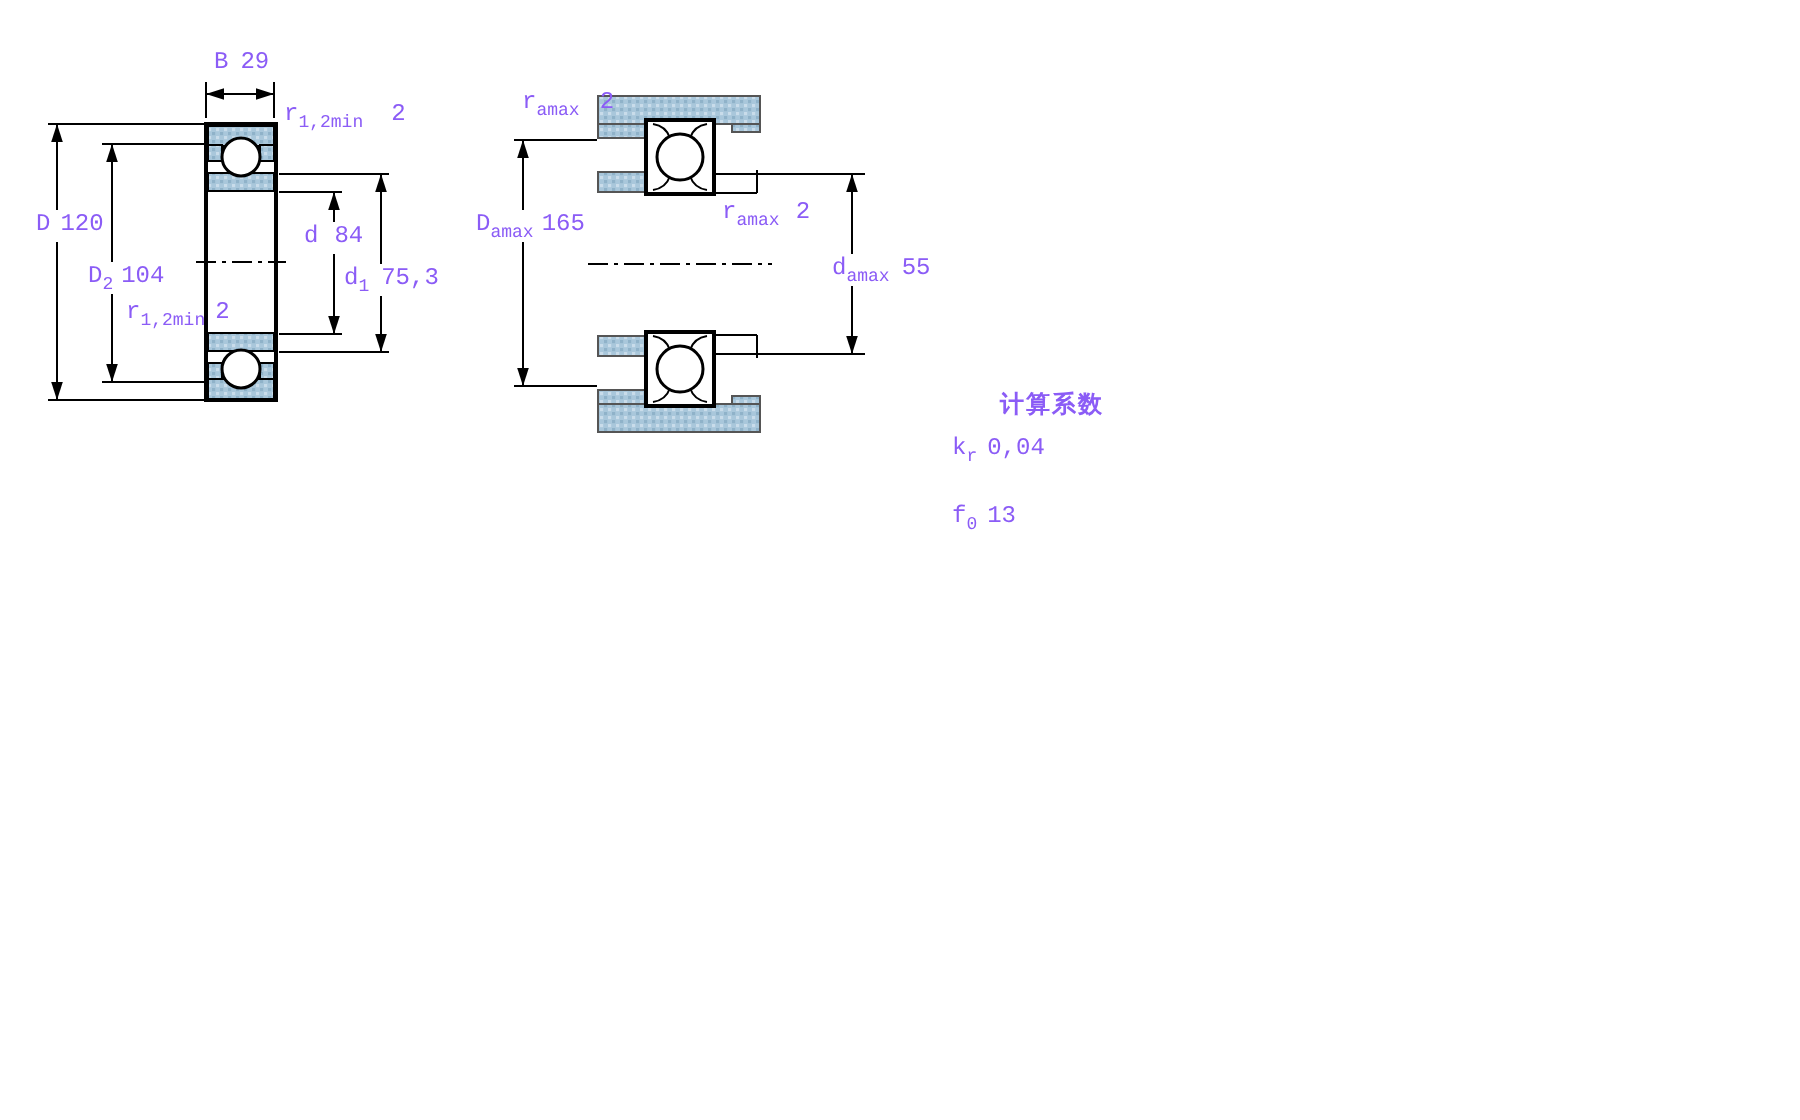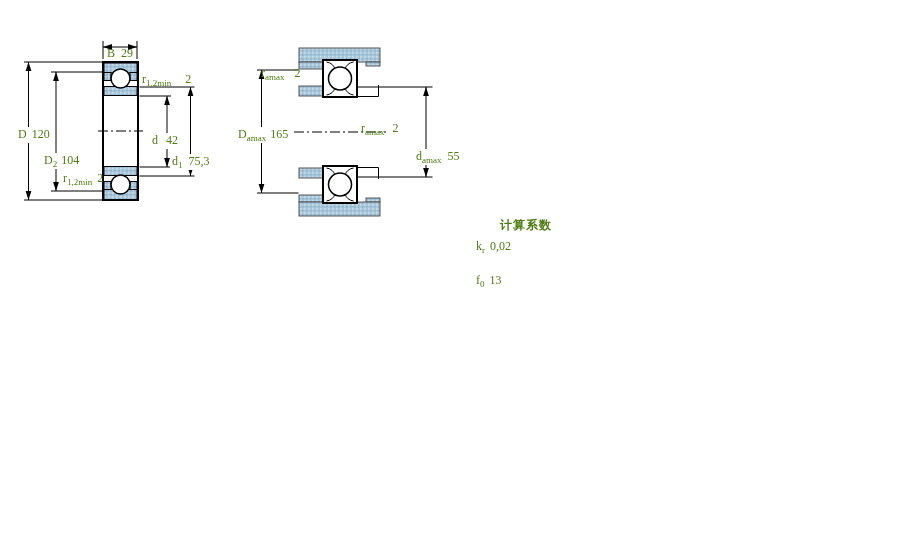--- a/index.html
+++ b/index.html
@@ -1,20 +1,20 @@
 <!DOCTYPE html>
 <html><head>
 <meta charset="utf-8">
 <style>
   html,body{margin:0;padding:0;background:#fff;}
   #stage{position:relative;width:900px;height:560px;background:#ffffff;overflow:hidden;
          font-family:"Liberation Sans",sans-serif;}
   #drawing{position:absolute;left:0;top:0;z-index:1;}
-  .lbl{position:absolute;z-index:2;font-size:12px;line-height:14px;color:#4d7c0f;
-       white-space:nowrap;font-family:Liberation Serif, serif;margin-top:22px;}
+  .lbl{position:absolute;z-index:2;font-size:12px;line-height:14px;color:#8b5cf6;
+       white-space:nowrap;font-family:Liberation Mono, monospace;}
   .lbl sub{font-size:9px;line-height:1;}
   .mask{background:#ffffff;padding:0 2px;text-align:right;}
   .g4 .val{margin-left:4px}
   .g5 .val{margin-left:5px}
   .g6 .val{margin-left:6px}
   .g8 .val{margin-left:8px}
   .g10 .val{margin-left:10px}
   .g14 .val{margin-left:14px}
   .heading{font-weight:bold;font-size:12px;letter-spacing:1px;}
 </style>
@@ -137,21 +137,21 @@
   <div class="lbl g14" style="left:142px;top:50px">
     <span>r</span><sub>1,2min</sub><span class="val">2</span>
   </div>
   <div class="lbl mask g5" style="left:16px;top:105px">
     <span>D</span><sub></sub><span class="val">120</span>
   </div>
   <div class="lbl mask g4" style="left:42px;top:131px">
     <span>D</span><sub>2</sub><span class="val">104</span>
   </div>
   <div class="lbl mask g8" style="left:150px;top:111px">
-    <span>d</span><sub></sub><span class="val">42</span>
+    <span>d</span><sub></sub><span class="val">84</span>
   </div>
   <div class="lbl mask g6" style="left:170px;top:132px">
     <span>d</span><sub>1</sub><span class="val">75,3</span>
   </div>
   <div class="lbl g5" style="left:63px;top:149px">
     <span>r</span><sub>1,2min</sub><span class="val">2</span>
   </div>
 
   <div class="lbl g10" style="left:261px;top:44px">
     <span>r</span><sub>amax</sub><span class="val">2</span>
@@ -161,19 +161,19 @@
   </div>
   <div class="lbl g8" style="left:361px;top:99px">
     <span>r</span><sub>amax</sub><span class="val">2</span>
   </div>
   <div class="lbl mask g6" style="left:414px;top:127px">
     <span>d</span><sub>amax</sub><span class="val">55</span>
   </div>
 
   <div class="lbl heading" style="left:500px;top:196px">计算系数</div>
   <div class="lbl g5" style="left:476px;top:217px">
-    <span>k</span><sub>r</sub><span class="val">0,02</span>
+    <span>k</span><sub>r</sub><span class="val">0,04</span>
   </div>
   <div class="lbl g5" style="left:476px;top:251px">
     <span>f</span><sub>0</sub><span class="val">13</span>
   </div>
 
 </div>
 
 </body></html>

